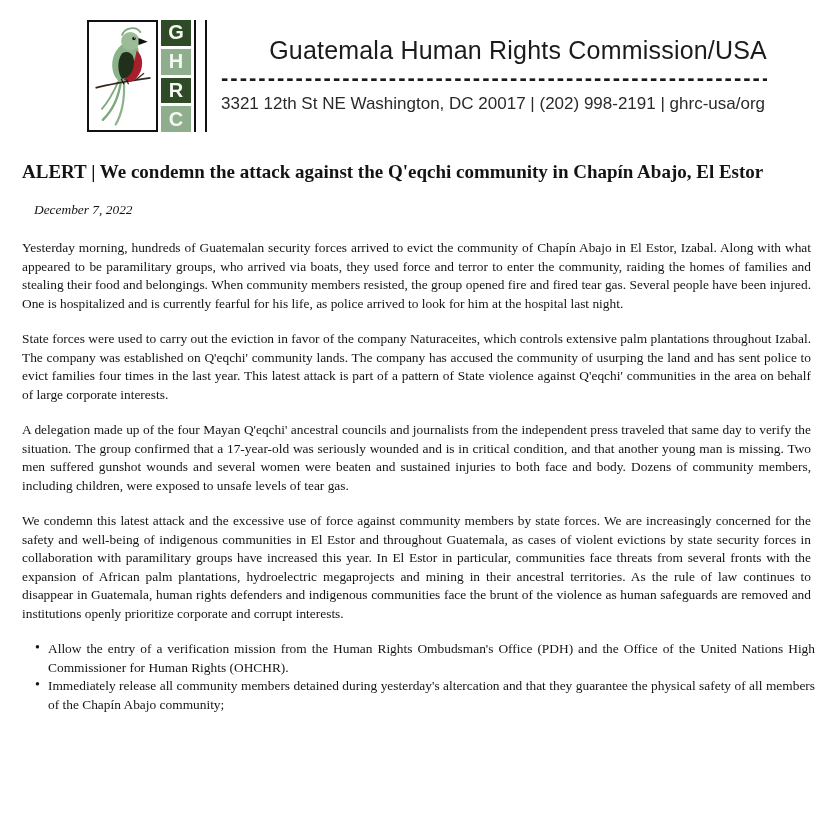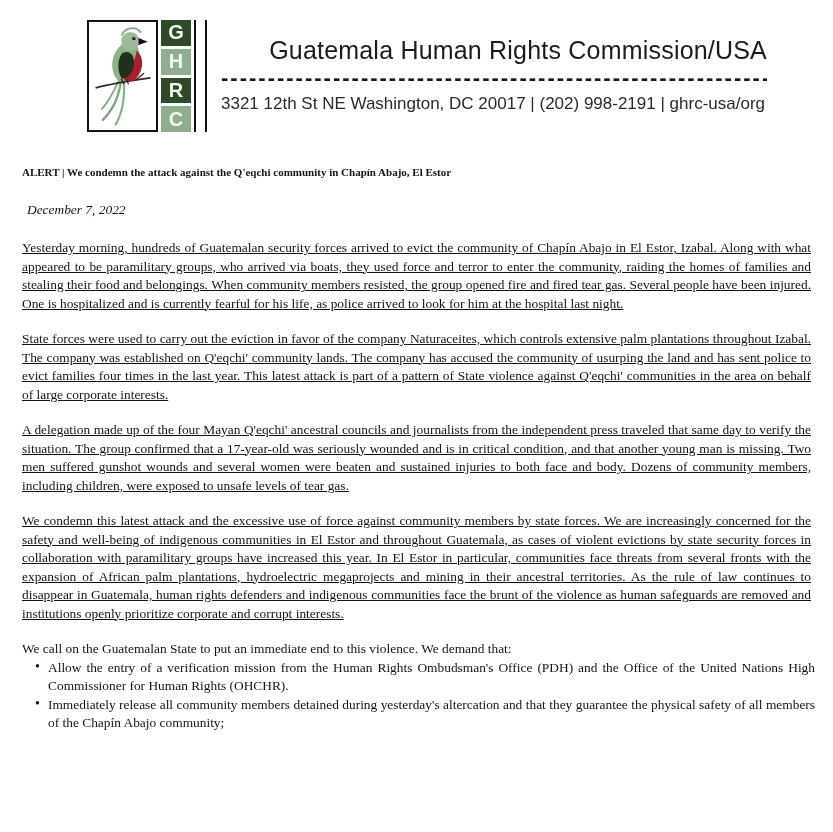--- a/index.html
+++ b/index.html
@@ -98,31 +98,30 @@
 
   
   .doc {
     padding: 0 18px 0 22px;
     margin-top: 31px;
     font-size: 13.4px;
     line-height: 18.5px;
   }
   .alert-title {
     margin: 0 0 19px 0;
-    font-size: 11px;
+    font-size: 19px;
     font-weight: bold;
   }
   .date-line {
-    margin: 0 0 20px 5px;
+    margin: 0 0 20px 12px;
     font-style: italic;
   }
   .doc p.body-para {
     margin: 0 4px 17px 0;
     text-align: justify;
-    text-decoration: underline;
   }
   .demands-intro { margin: 0; }
   .demands-list {
     margin: 0;
     padding: 0 0 0 13px;
     list-style: none;
   }
   .demands-list li {
     position: relative;
     padding-left: 13px;
@@ -188,20 +187,19 @@
 
   <main class="doc">
     <h2 class="alert-title">ALERT | We condemn the attack against the Q'eqchi community in Chapín Abajo, El Estor</h2>
     <p class="date-line">December 7, 2022</p>
 
     <p class="body-para">Yesterday morning, hundreds of Guatemalan security forces arrived to evict the community of Chapín Abajo in El Estor, Izabal. Along with what appeared to be paramilitary groups, who arrived via boats, they used force and terror to enter the community, raiding the homes of families and stealing their food and belongings. When community members resisted, the group opened fire and fired tear gas. Several people have been injured. One is hospitalized and is currently fearful for his life, as police arrived to look for him at the hospital last night.</p>
     <p class="body-para">State forces were used to carry out the eviction in favor of the company Naturaceites, which controls extensive palm plantations throughout Izabal. The company was established on Q'eqchi' community lands. The company has accused the community of usurping the land and has sent police to evict families four times in the last year. This latest attack is part of a pattern of State violence against Q'eqchi' communities in the area on behalf of large corporate interests.</p>
     <p class="body-para">A delegation made up of the four Mayan Q'eqchi' ancestral councils and journalists from the independent press traveled that same day to verify the situation. The group confirmed that a 17-year-old was seriously wounded and is in critical condition, and that another young man is missing. Two men suffered gunshot wounds and several women were beaten and sustained injuries to both face and body. Dozens of community members, including children, were exposed to unsafe levels of tear gas.</p>
     <p class="body-para">We condemn this latest attack and the excessive use of force against community members by state forces. We are increasingly concerned for the safety and well-being of indigenous communities in El Estor and throughout Guatemala, as cases of violent evictions by state security forces in collaboration with paramilitary groups have increased this year. In El Estor in particular, communities face threats from several fronts with the expansion of African palm plantations, hydroelectric megaprojects and mining in their ancestral territories. As the rule of law continues to disappear in Guatemala, human rights defenders and indigenous communities face the brunt of the violence as human safeguards are removed and institutions openly prioritize corporate and corrupt interests.</p>
 
-    <p class="demands-intro">We call on the Guatemalan State to put an immediate end to this violence. We demand that:</p>
     <ul class="demands-list">
       <li>Allow the entry of a verification mission from the Human Rights Ombudsman's Office (PDH) and the Office of the United Nations High Commissioner for Human Rights (OHCHR).</li>
       <li>Immediately release all community members detained during yesterday's altercation and that they guarantee the physical safety of all members of the Chapín Abajo community;</li>
     </ul>
   </main>
 
 </div>
 
 </body></html>

